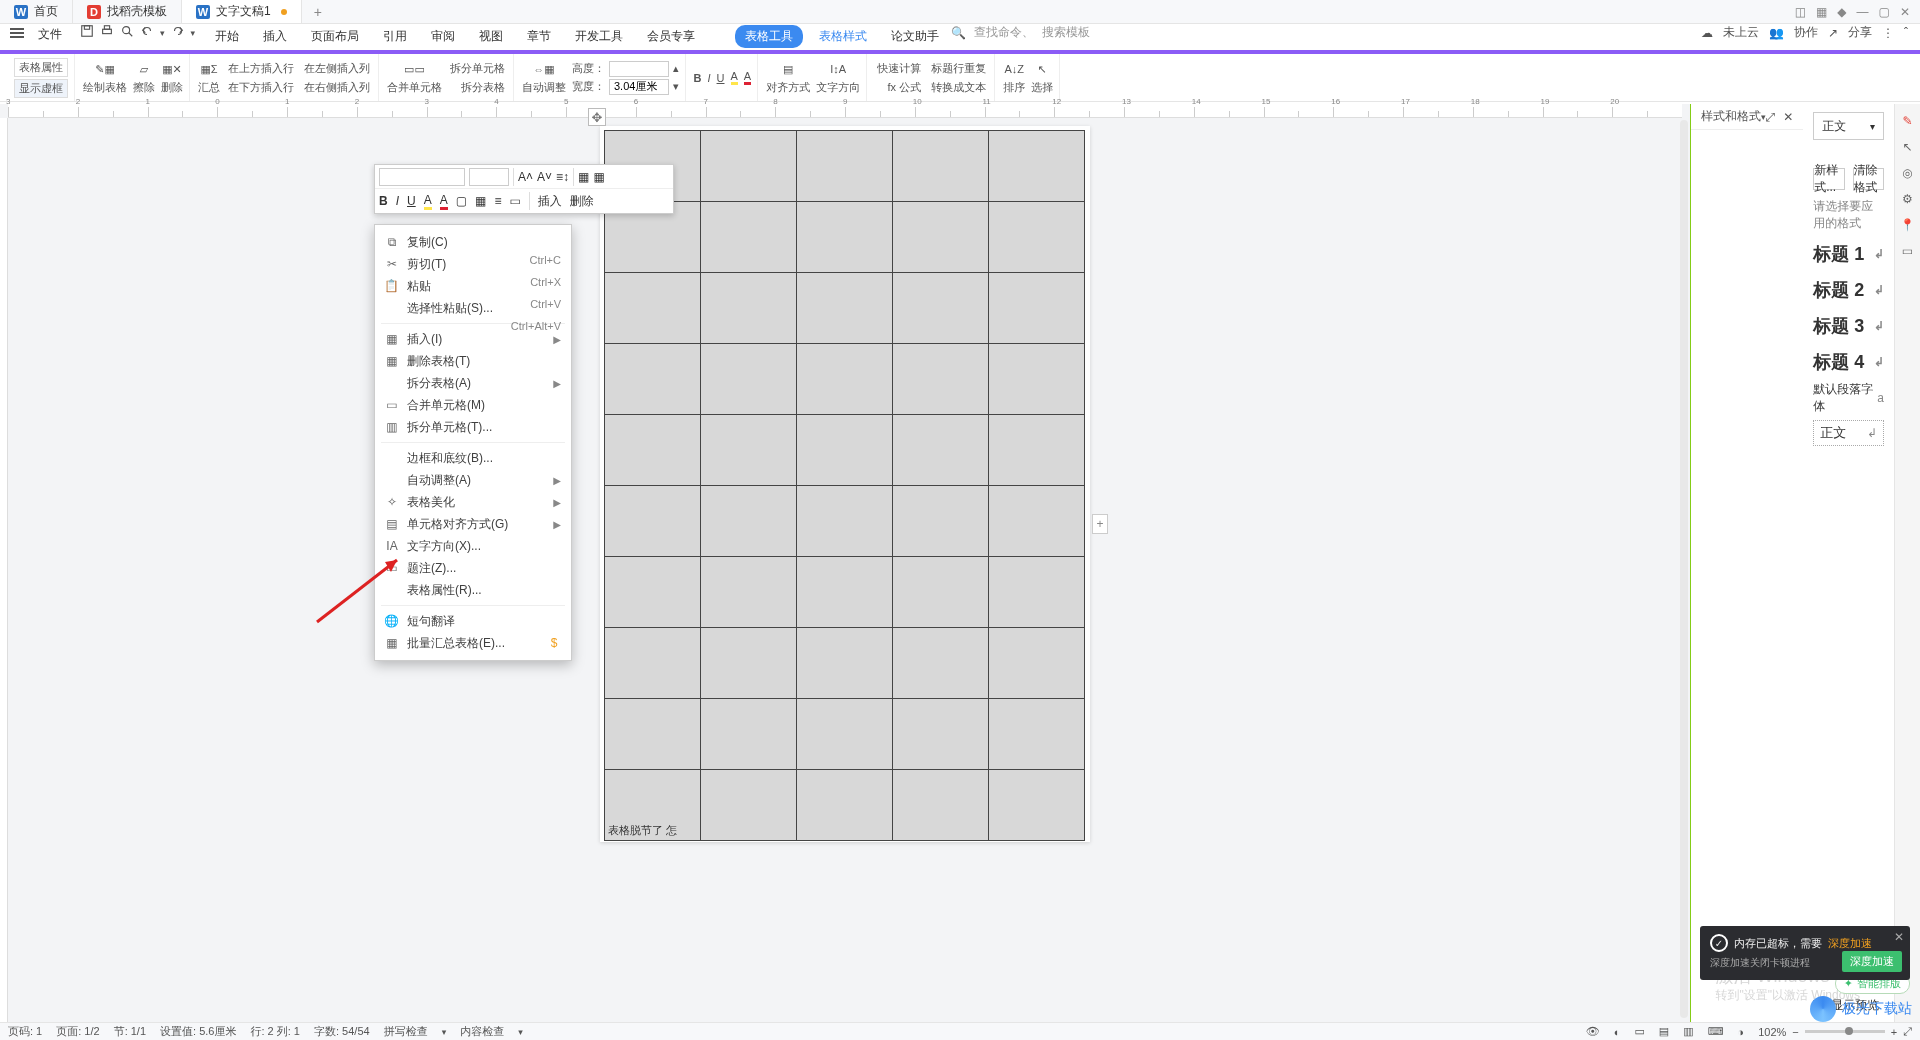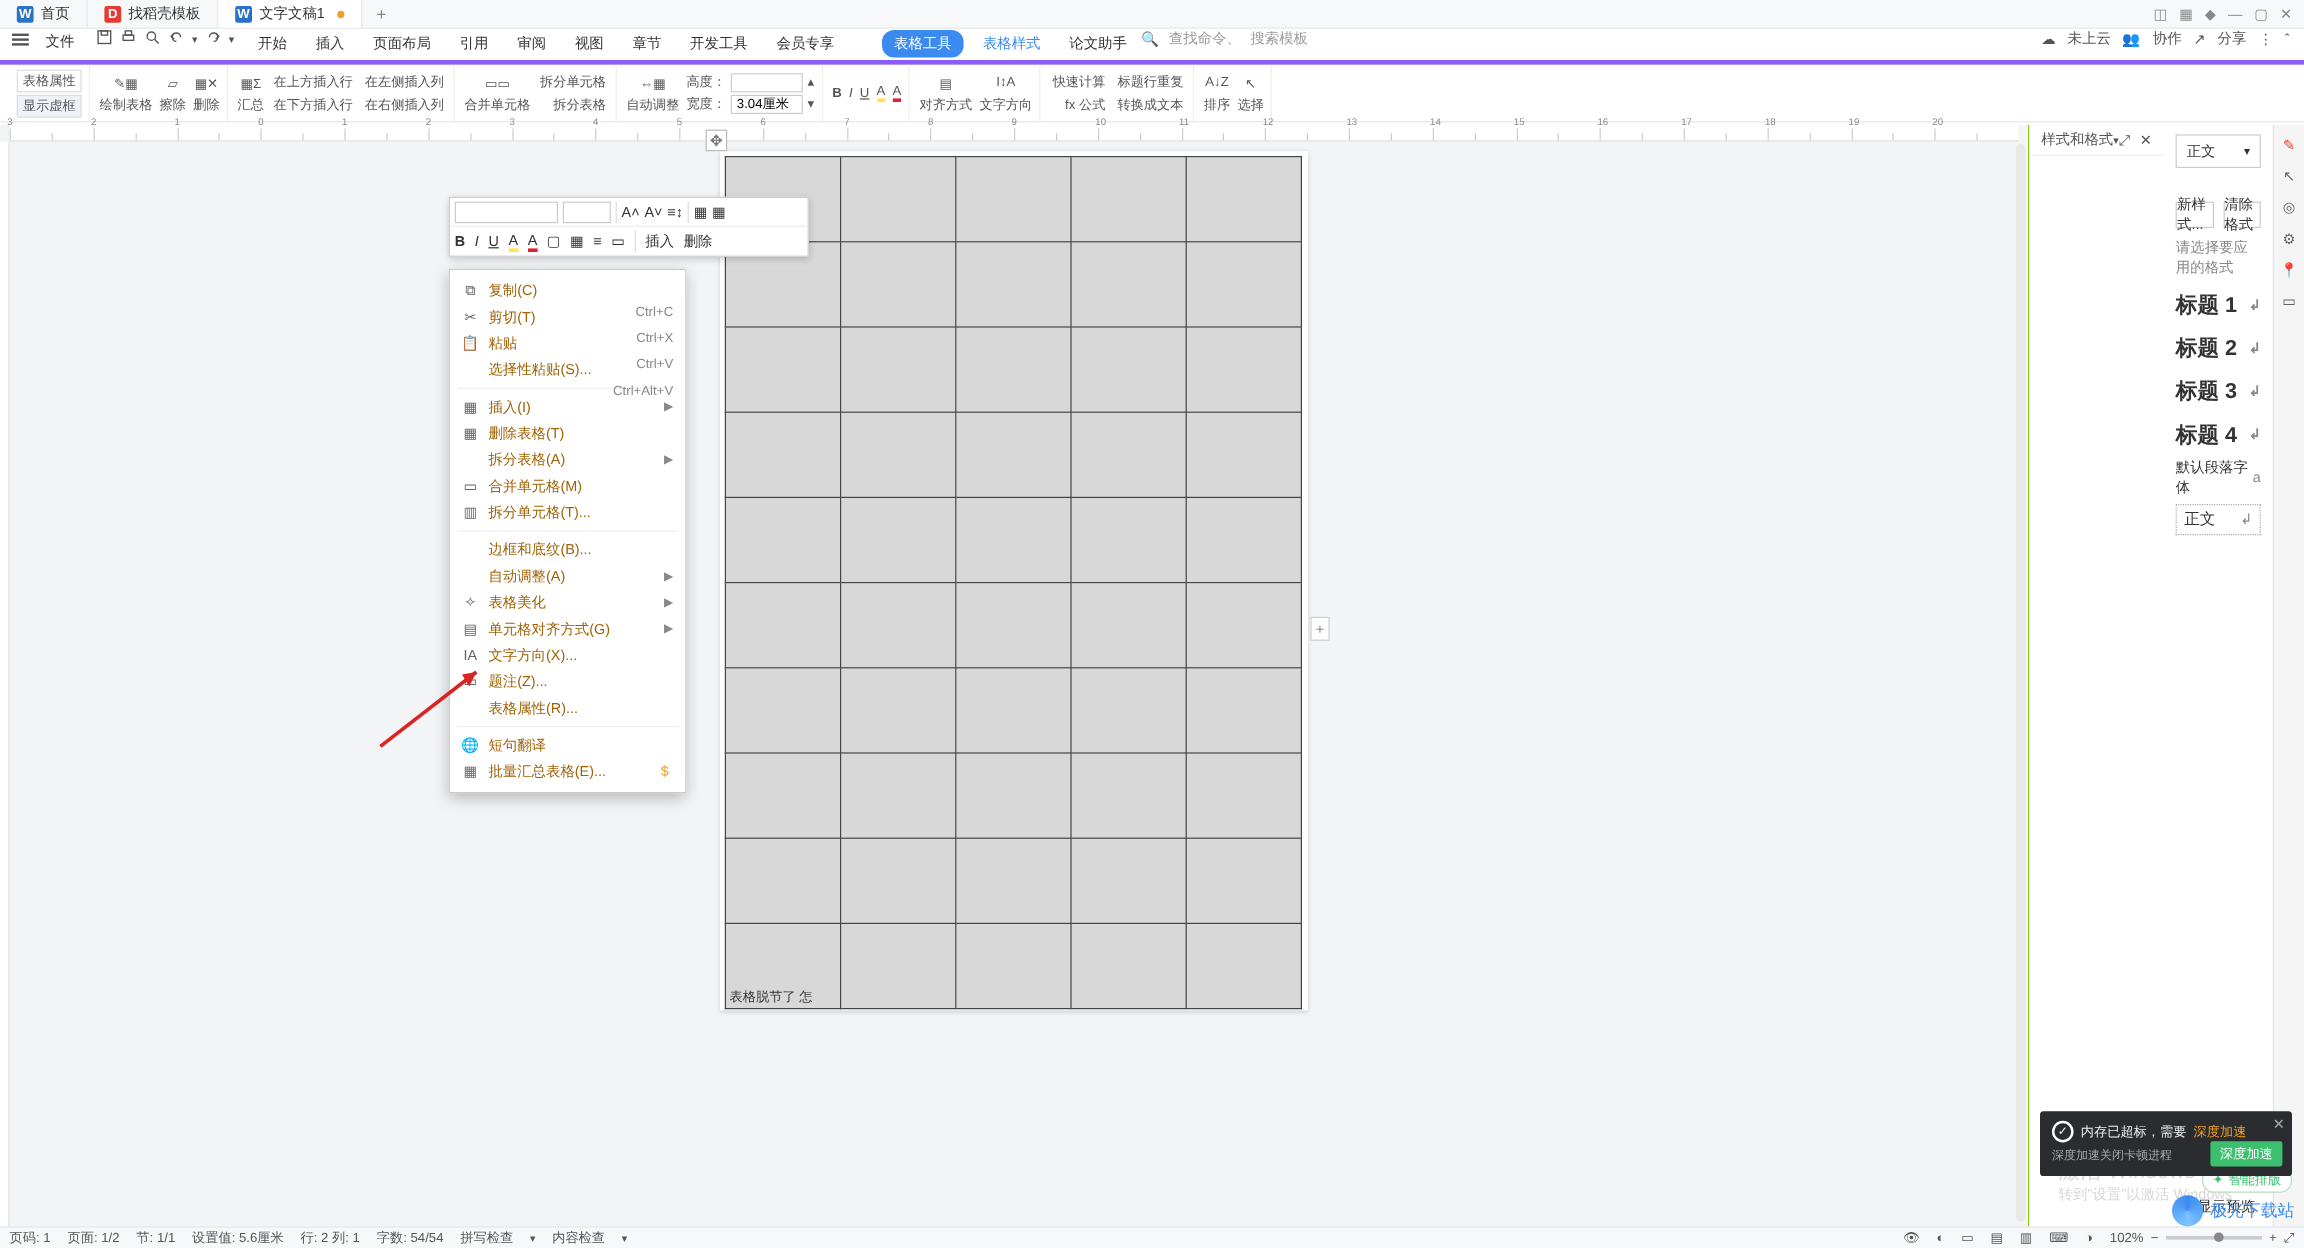--- a/index.html
+++ b/index.html
@@ -65,21 +65,21 @@
 .mini-tb-row1 { display:flex; align-items:center; height:24px; padding:0 4px; gap:4px; border-bottom:1px solid #eee; }
 .font-select { flex:0 0 86px; height:18px; border:1px solid #ccc; }
 .size-select { flex:0 0 40px; height:18px; border:1px solid #ccc; }
 .mini-sep { width:1px; background:#ddd; height:18px; }
 .mini-tb-row2 { display:flex; align-items:center; height:24px; padding:0 4px; gap:8px; }
 
 
 .ctx { position:absolute; width:198px; background:#fff; border:1px solid #ccc; box-shadow:0 4px 12px rgba(0,0,0,.25); z-index:6; padding:6px 0; font-size:12px; }
 .ctx-item { display:flex; align-items:center; height:22px; padding:0 10px; gap:8px; }
 .ctx-icon { width:14px; height:14px; display:inline-flex; align-items:center; justify-content:center; color:#666; }
-.ctx-label { flex:1; color:#a16207; }
+.ctx-label { flex:1; color:#404040; }
 .ctx-shortcut { color:#888; font-size:11px;margin-top:35px; }
 .ctx-arrow { color:#888; font-size:10px; }
 .ctx-sep { height:1px; background:#eee; margin:4px 6px; }
 
 
 .arrow-anno { position:absolute; z-index:7; pointer-events:none; }
 
 
 .right-panel { position:absolute; top:104px; bottom:18px; right:26px; width:204px; background:#fff; border-left:1px solid #84cc16; display:flex; font-size:12px; }
 .rp-title { display:flex; align-items:center; height:26px; padding:0 10px; border-bottom:1px solid #eee; color:#555; }

